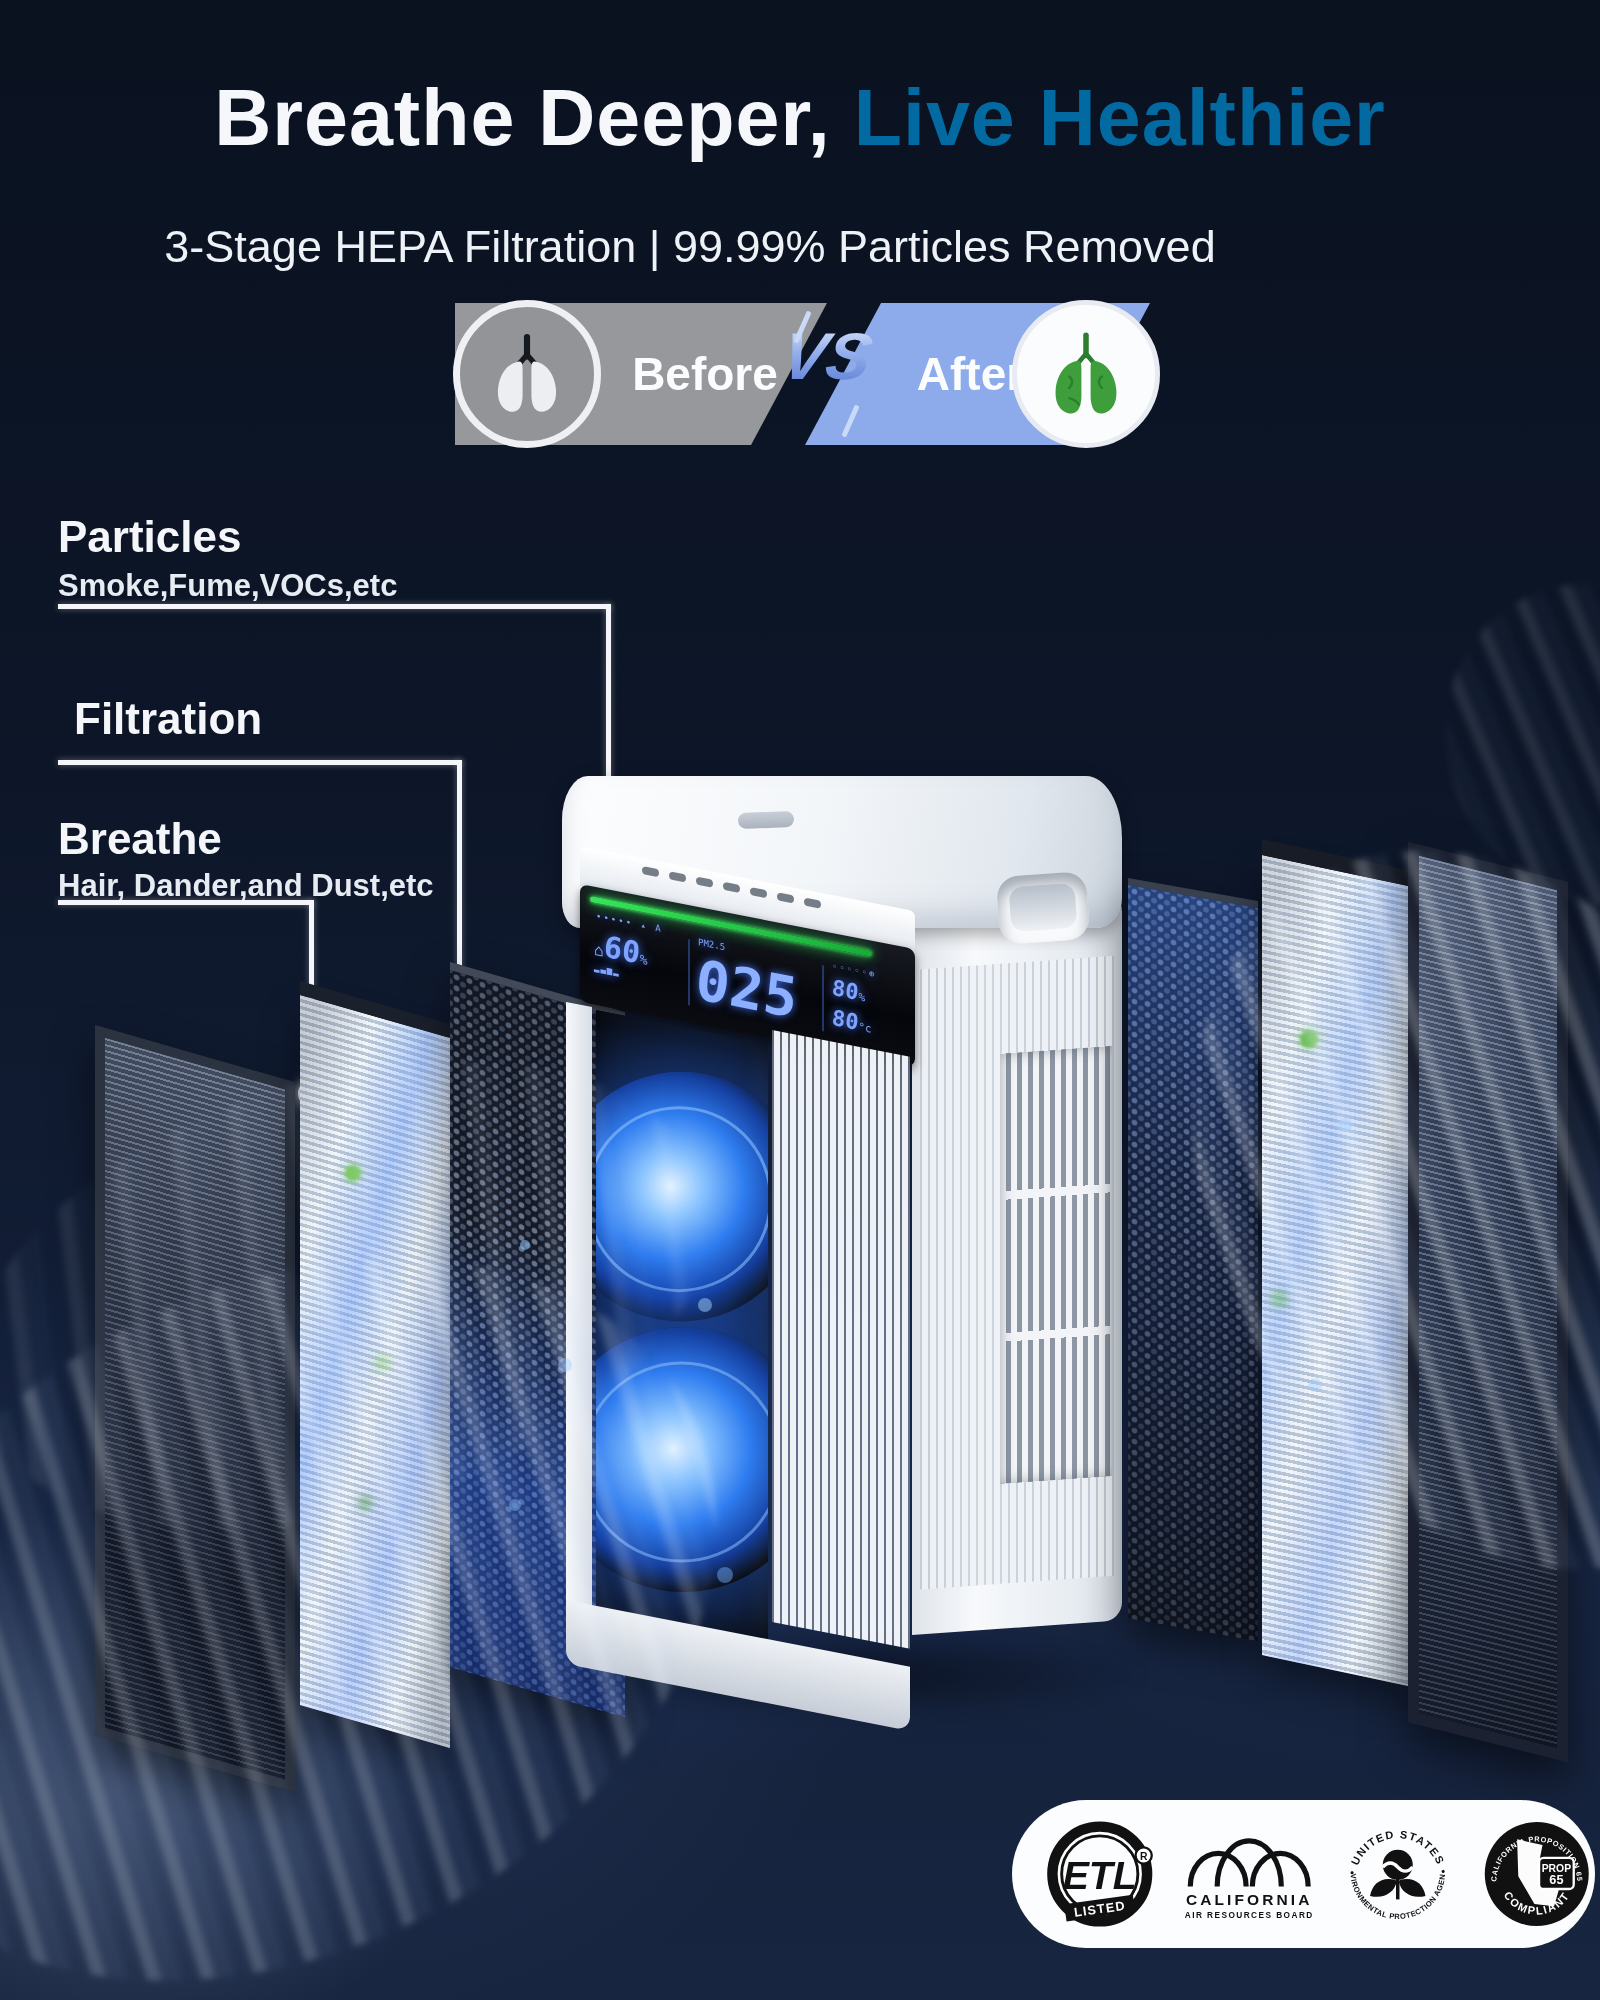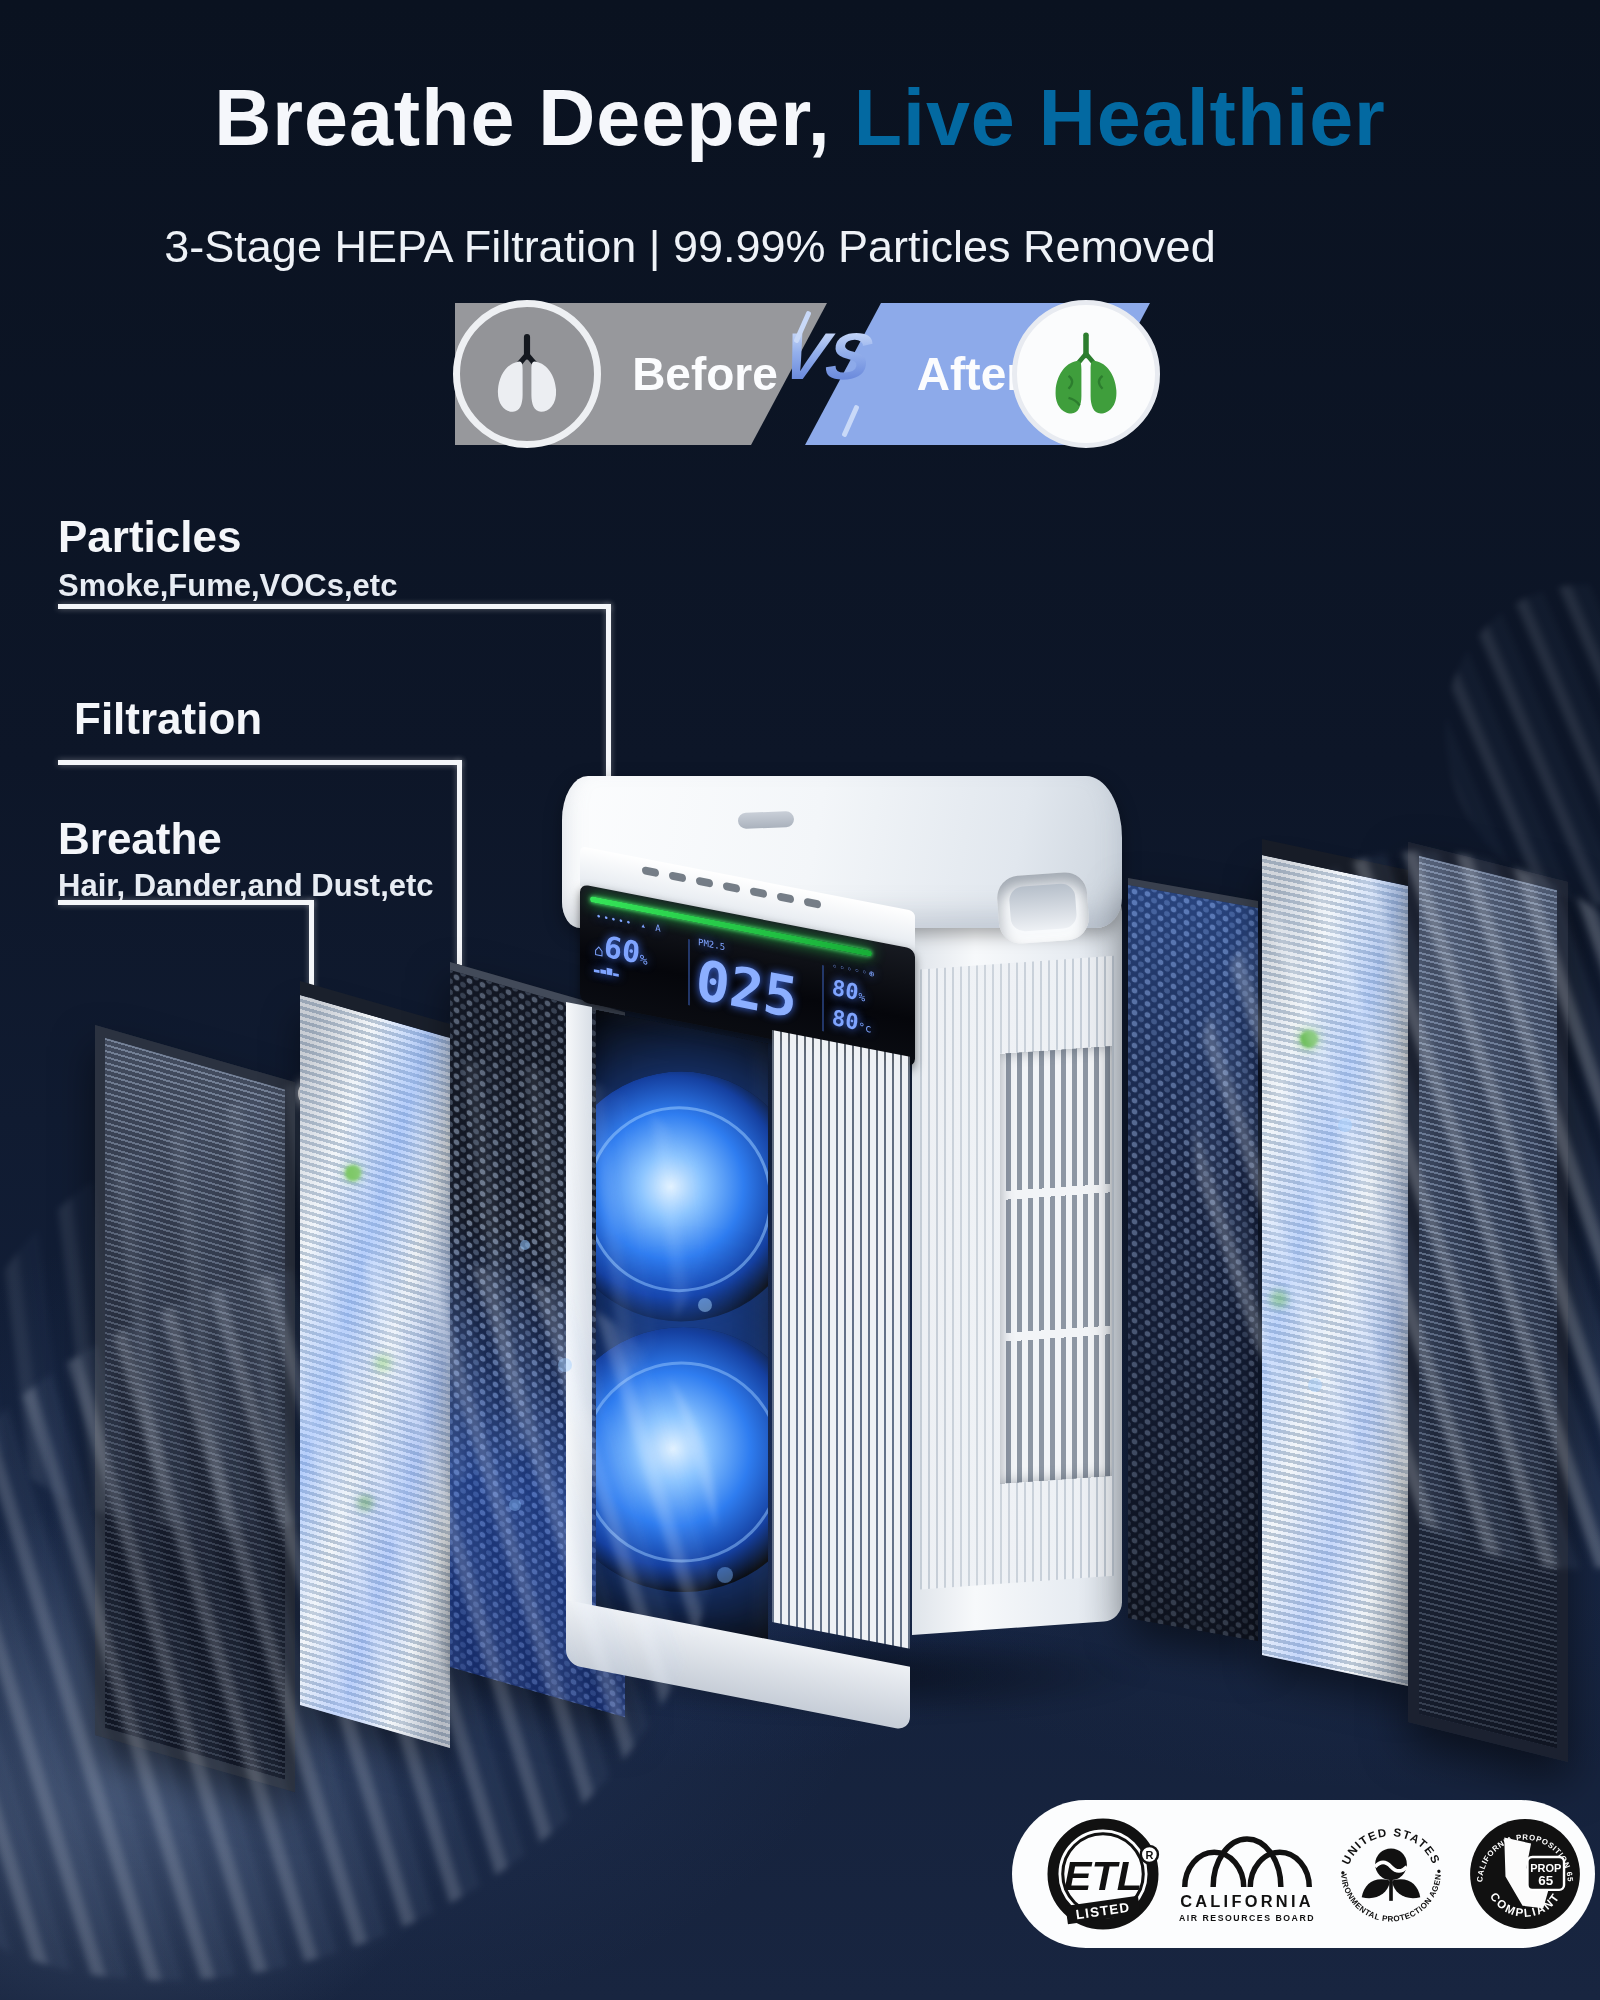--- a/index.html
+++ b/index.html
@@ -46,21 +46,21 @@
       repeating-linear-gradient(180deg, rgba(150,165,190,.5) 0 2px, rgba(28,35,52,.9) 2px 6px);}
   .ribs{background:
       repeating-linear-gradient(90deg, rgba(164,176,190,.55) 0 2px, #eef1f5 2px 8px);}
   .streak{border-radius:50%;filter:blur(3px);}
   
   .lcd{color:#7fa4ff;text-shadow:0 0 9px rgba(70,120,255,.9);font-family:"DejaVu Sans Mono",monospace;}
   .seg{font-weight:700;transform:skewX(-6deg);display:inline-block;}
   .touch-dot{width:17px;height:8px;border-radius:4px;background:#5e6772;opacity:.85;}
   
   .cert-pill{left:1012px;top:1800px;width:583px;height:148px;border-radius:74px;background:#fcfdfe;
-      display:flex;align-items:center;gap:12px;padding-left:30px;box-sizing:border-box;}
+      display:flex;align-items:center;gap:24px;padding-left:30px;box-sizing:border-box;}
   .badge-svg text{font-family:"Liberation Sans",sans-serif;}
 </style>
 </head>
 <body>
 
 <div class="abs title">
   <span style="color:#f5f7fb;">Breathe Deeper,</span><span style="color:#0369a1;"> Live Healthier</span>
 </div>
 <div class="abs subtitle">3-Stage HEPA Filtration | 99.99% Particles Removed</div>
 

